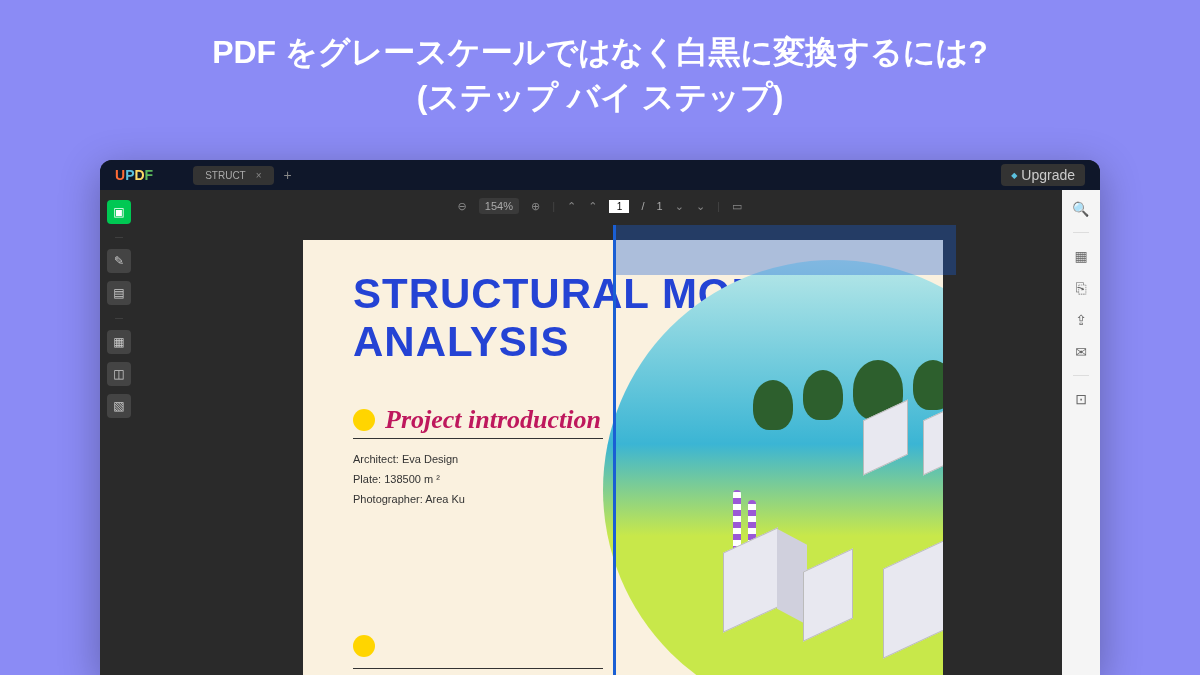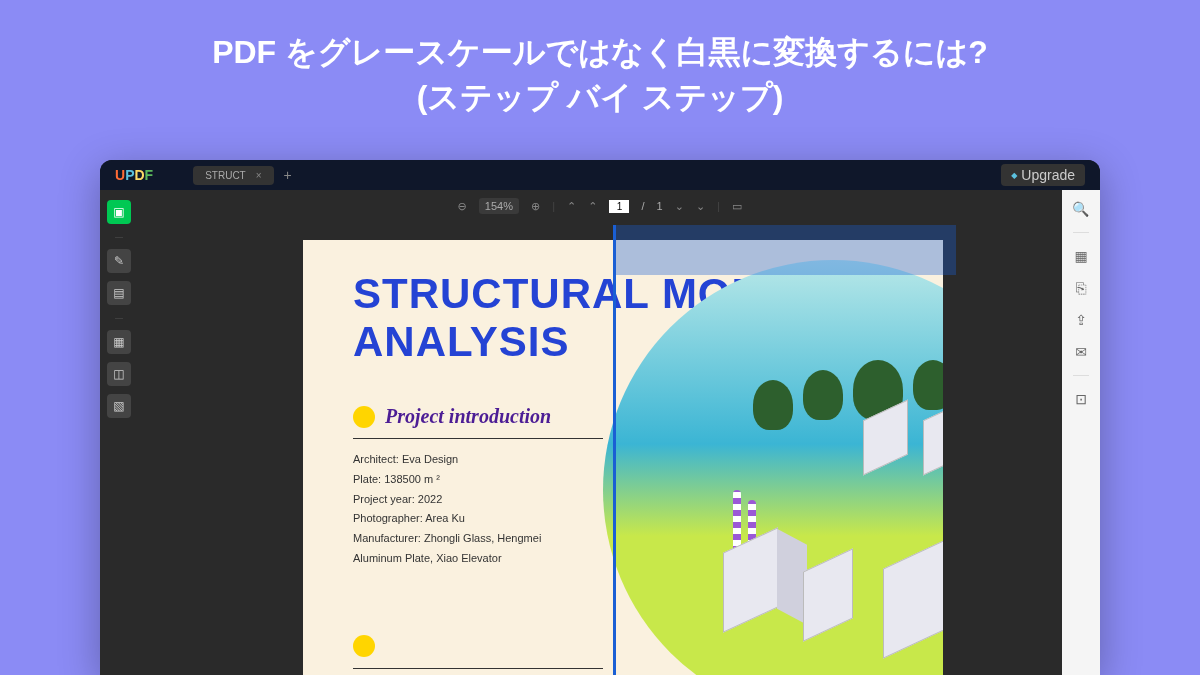--- a/index.html
+++ b/index.html
@@ -162,22 +162,22 @@
 .bullet {
   width: 22px;
   height: 22px;
   background: #ffd500;
   border-radius: 50%;
 }
 .section-text {
   font-family: Georgia, serif;
   font-style: italic;
   font-weight: 700;
-  font-size: 20px;
-  color: #4c1d95;
+  font-size: 26px;
+  color: #be185d;
 }
 .section1 { top: 165px; }
 .section2 { top: 395px; }
 .section-underline {
   position: absolute;
   left: 50px;
   width: 250px;
   height: 1px;
   background: #333;
 }
@@ -320,23 +320,21 @@
             <div>ANALYSIS</div>
           </div>
           <div class="section-heading section1">
             <span class="bullet"></span>
             <span class="section-text">Project introduction</span>
           </div>
           <div class="section-underline underline1"></div>
           <div class="details">
             <div><strong>Architect:</strong> <span>Eva Design</span></div>
             <div><strong>Plate:</strong> <span>138500 m ²</span></div>
-            <div><strong>Project year:</strong> <span>2022</span></div>
             <div><strong>Photographer:</strong> <span>Area Ku</span></div>
-            <div style="max-width:230px"><strong>Manufacturer:</strong> <span>Zhongli Glass, Hengmei Aluminum Plate, Xiao Elevator</span></div>
           </div>
           <div class="section-heading section2">
             <span class="bullet"></span>
           </div>
           <div class="section-underline underline2"></div>
 
           <div class="illustration">
             <div class="circle-bg">
               <div class="tree t1"></div>
                 <div class="tree t2"></div>

